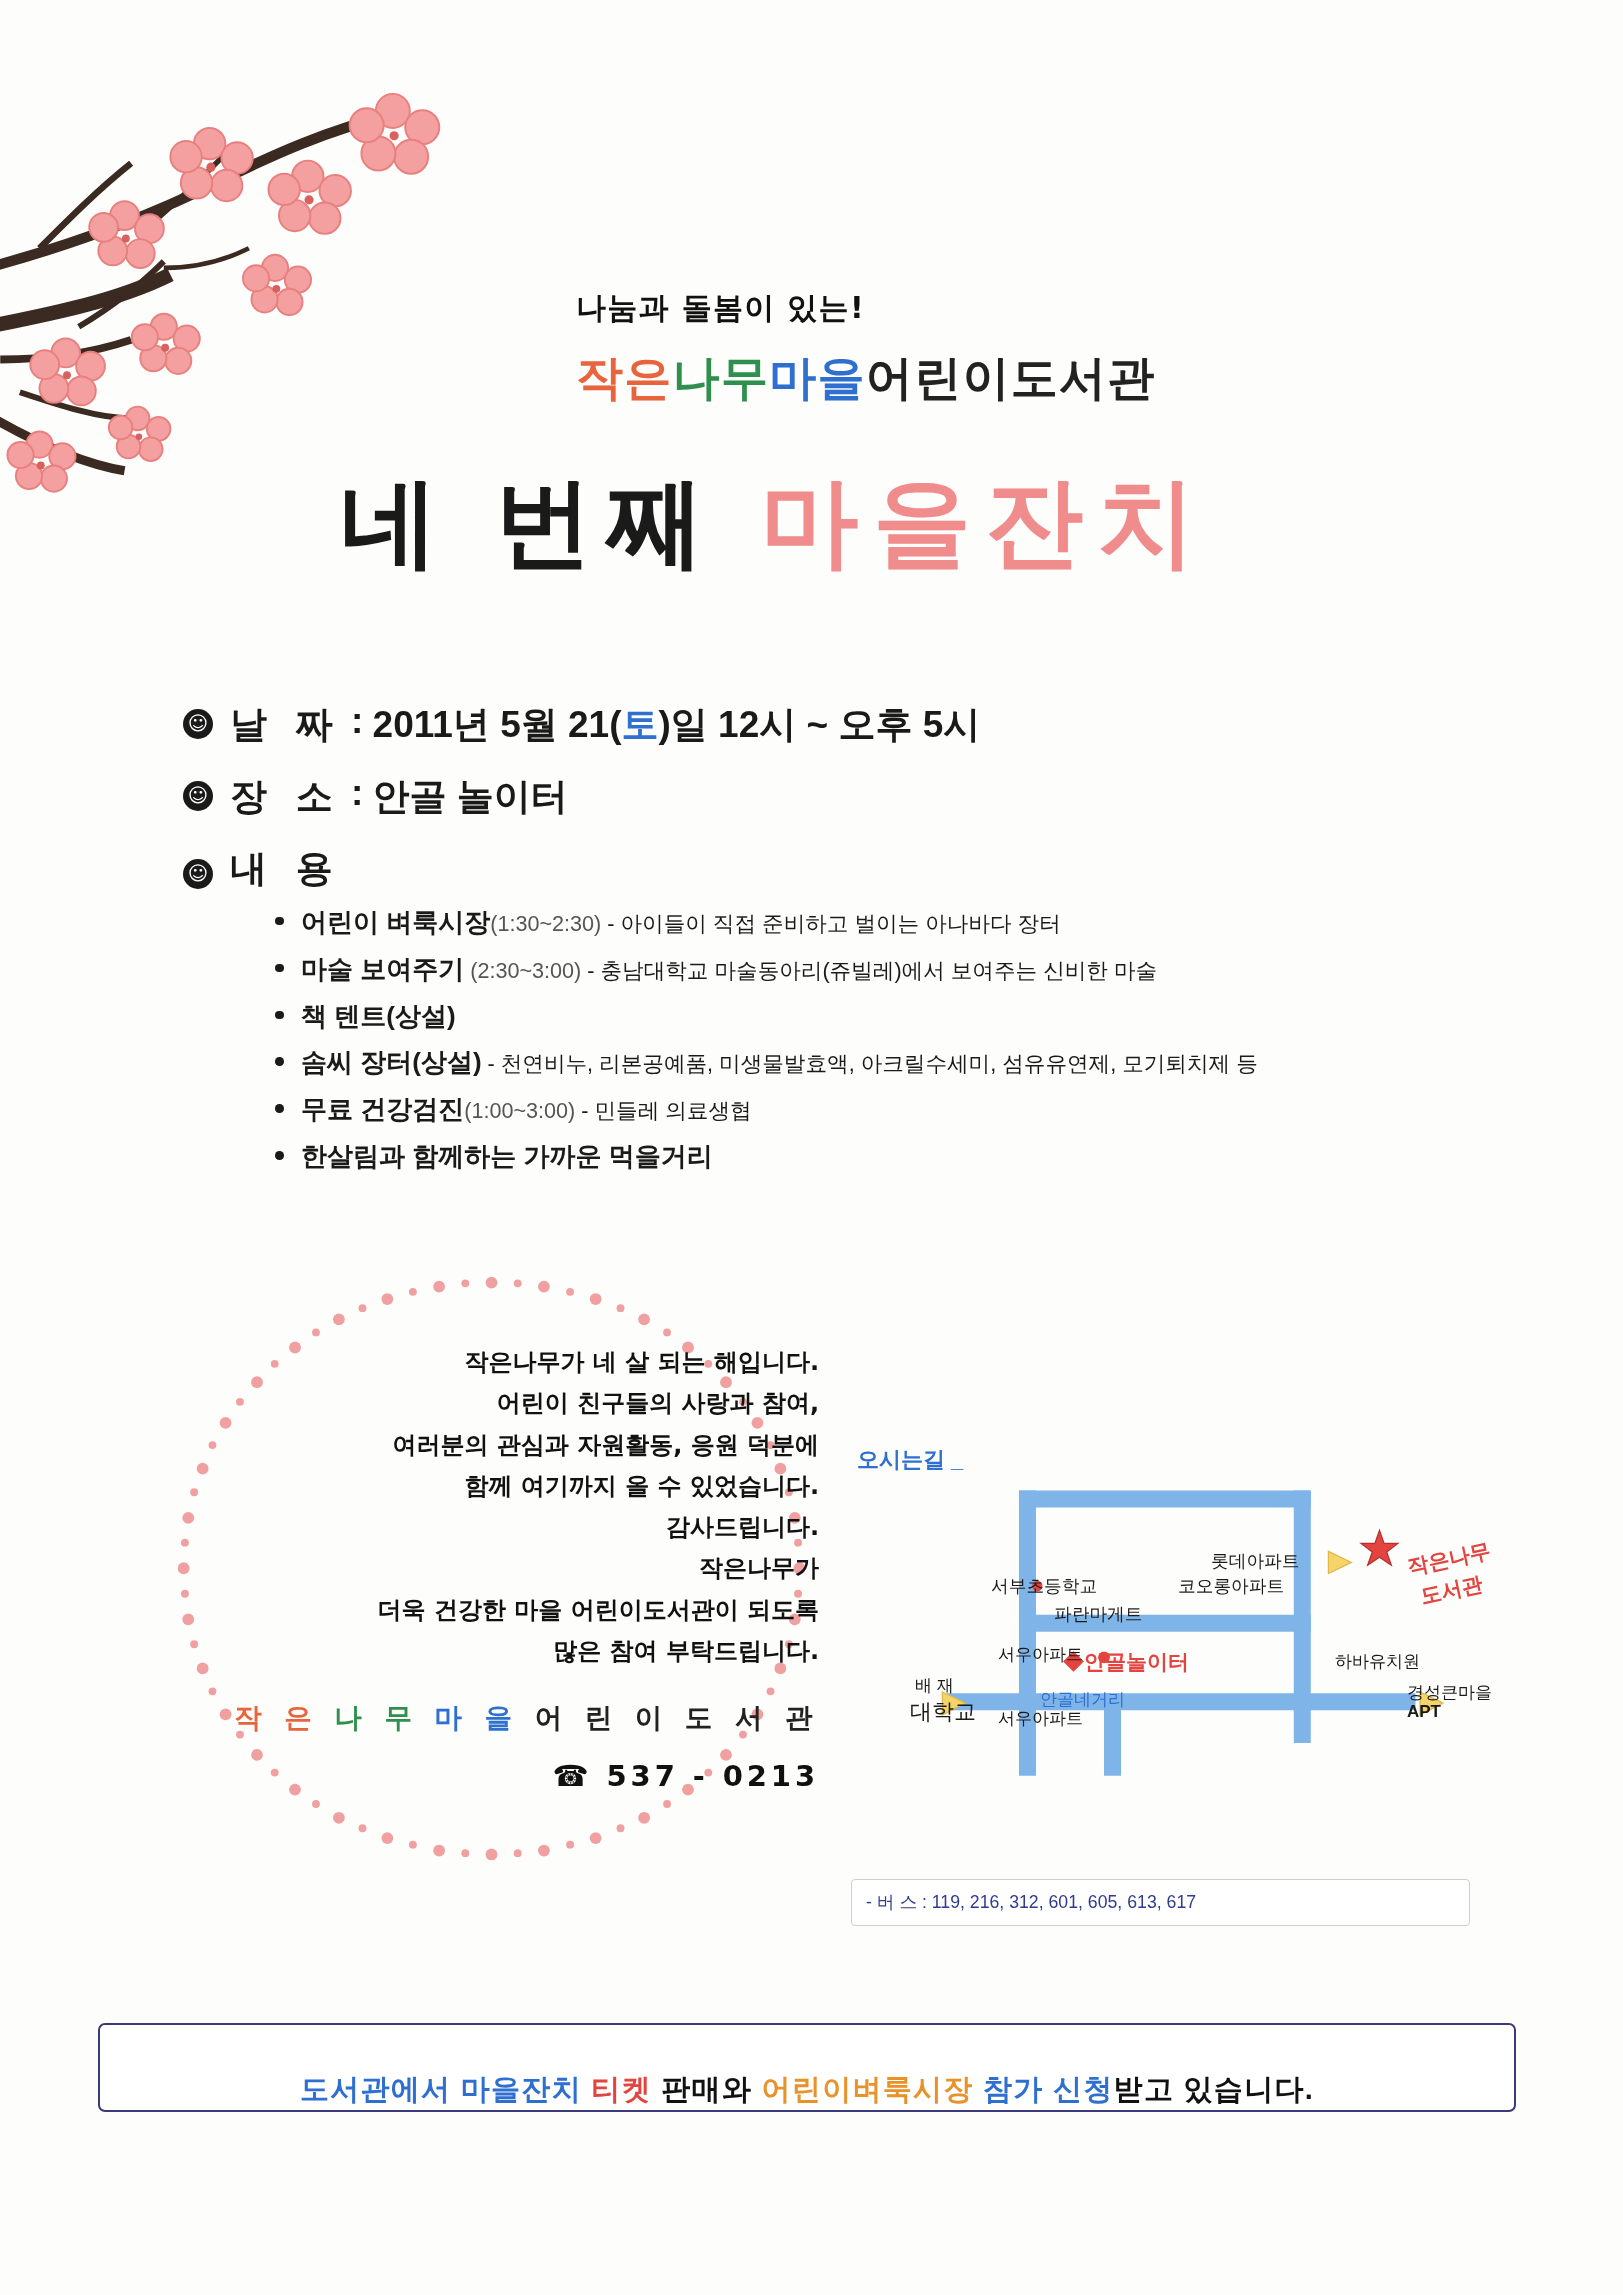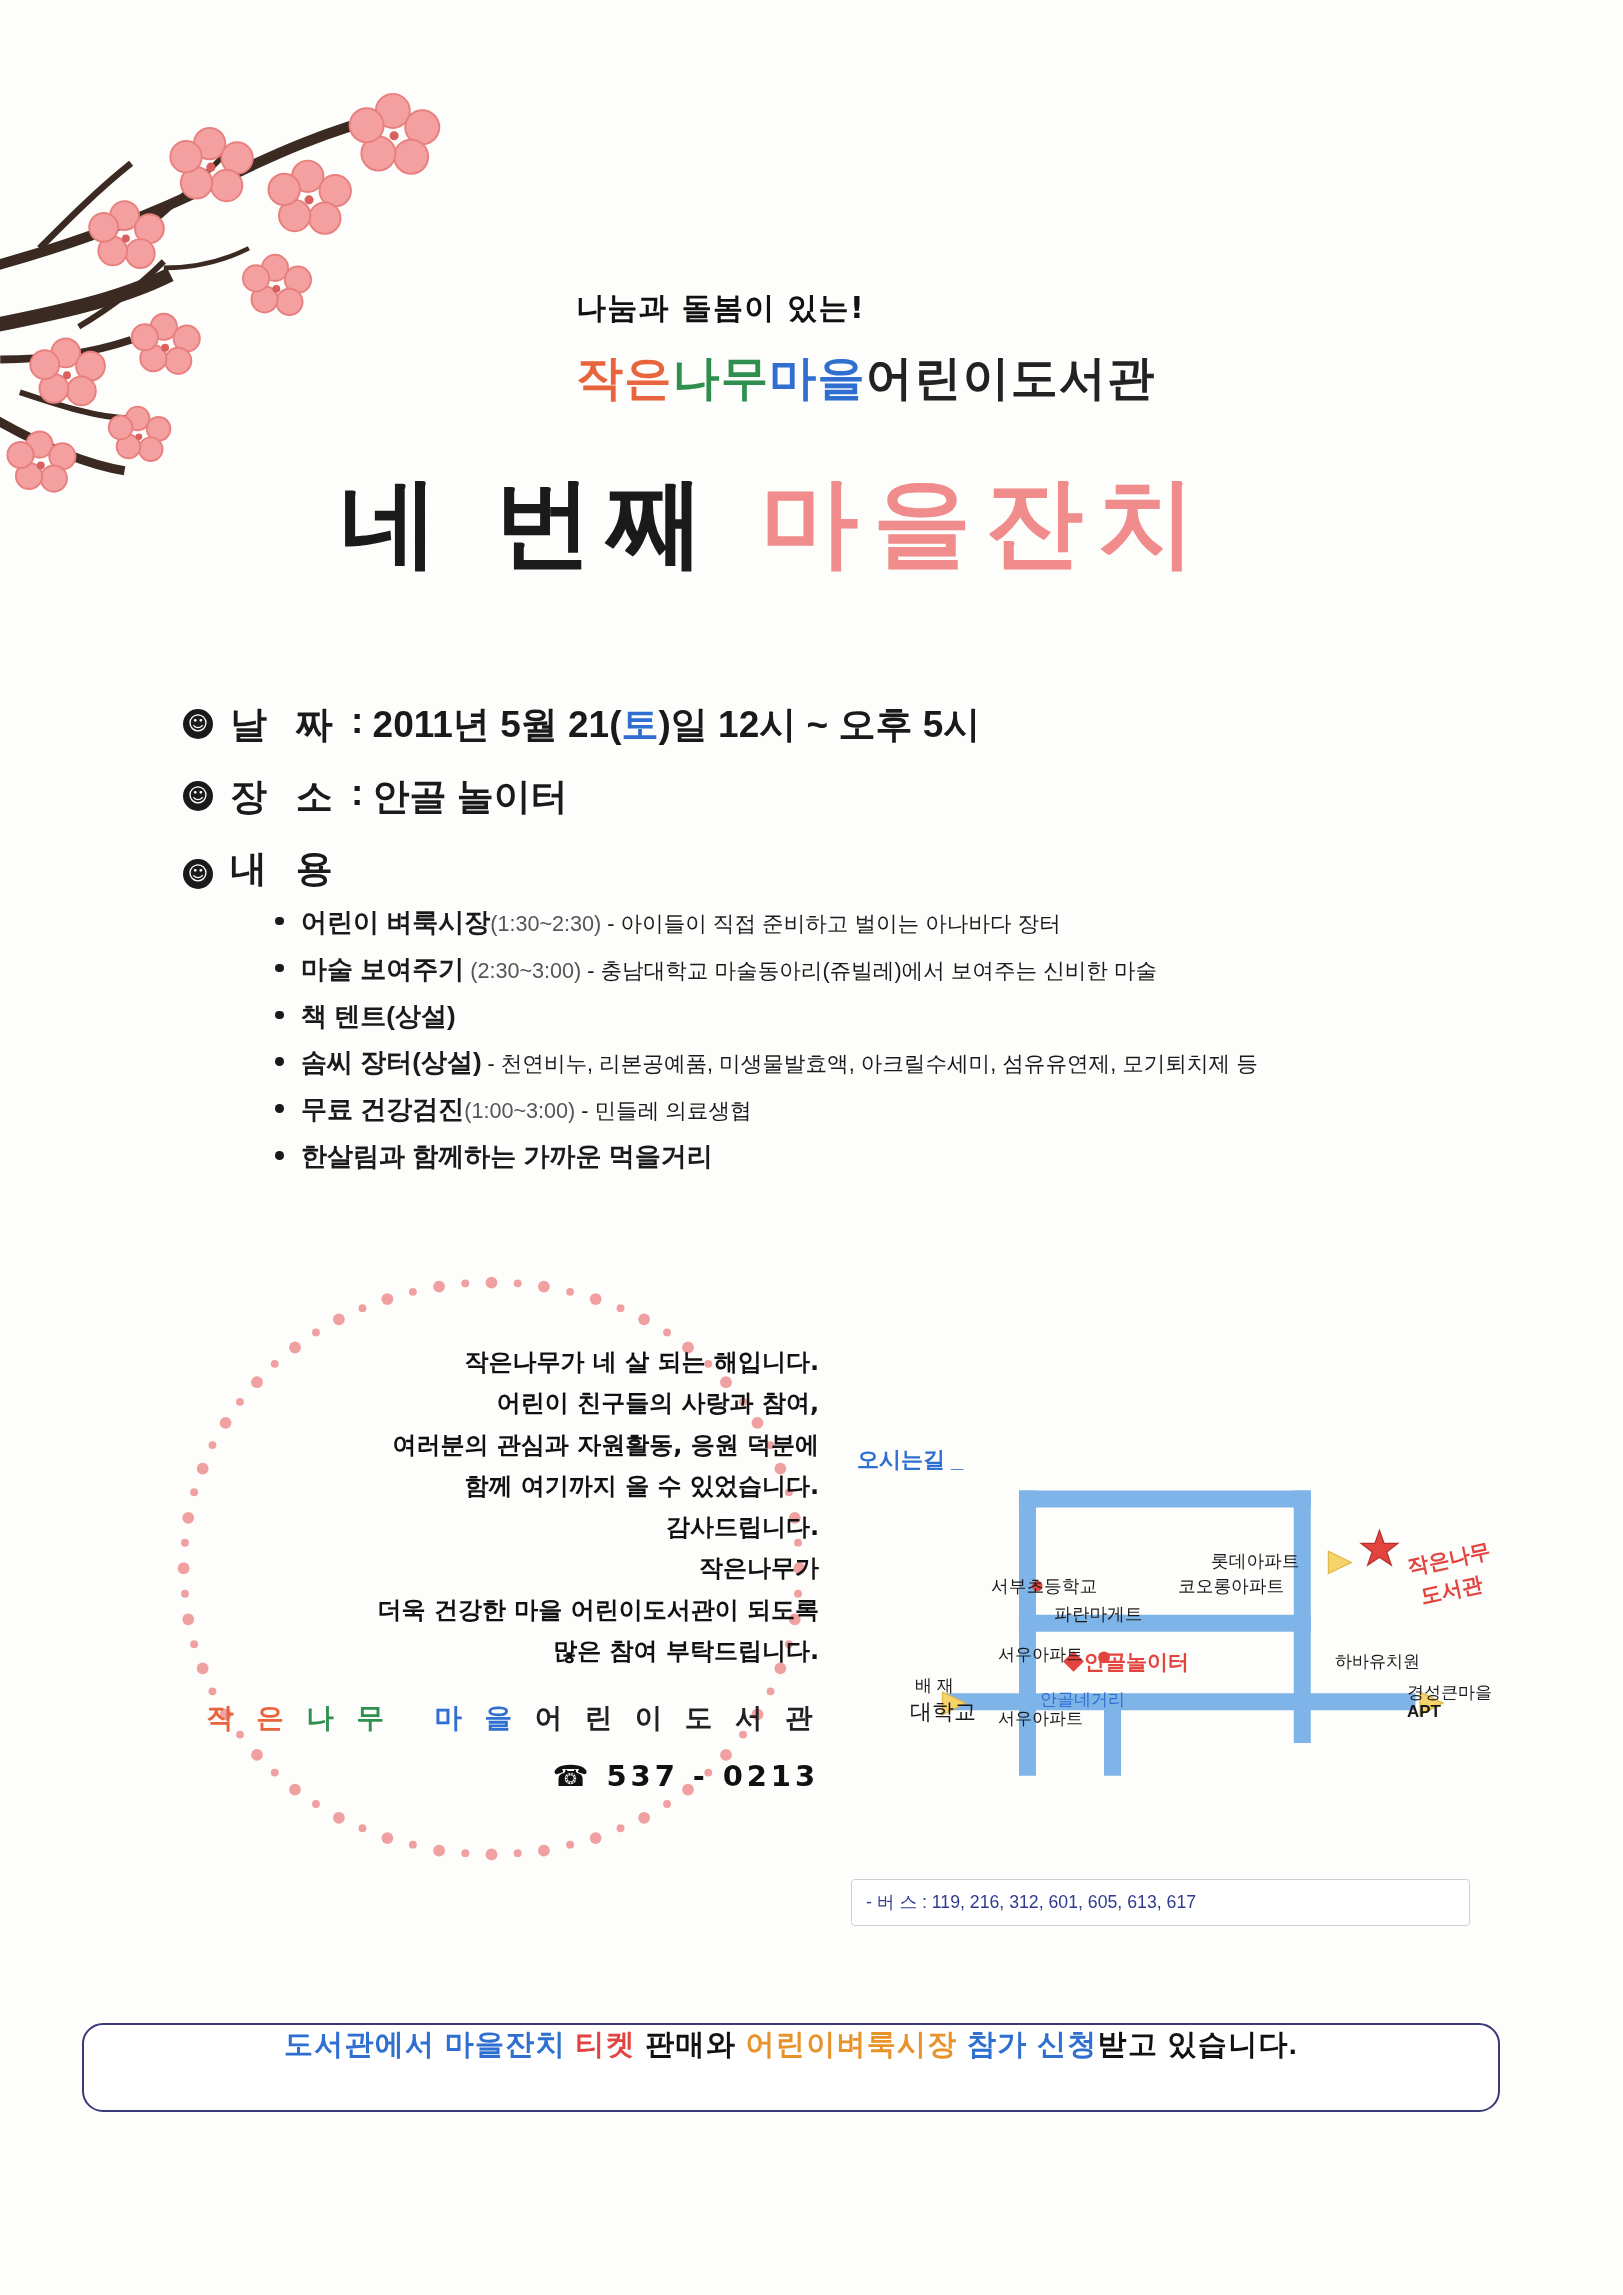--- a/index.html
+++ b/index.html
@@ -70,41 +70,41 @@
   .circle-msg{
     position:absolute;left:0;top:79px;width:655px;text-align:right;
     font-size:24px;line-height:1.72;color:#111;font-weight:bold;
     font-family:"DejaVu Sans", sans-serif;
   }
   .sign{
     margin-top:22px;font-size:27.5px;letter-spacing:6.5px;font-weight:bold;
   }
   .sign .s1{color:#e8643c;}
   .sign .s2{color:#2f8f4e;}
-  .sign .s3{color:#2f6fd0;margin-left:28px;}
+  .sign .s3{color:#2f6fd0;}
   .sign .s4{color:#222;}
   .phone{margin-top:10.5px;font-size:29px;font-weight:bold;letter-spacing:3.9px;}
 
   
   .map{position:absolute;left:831px;top:1427px;width:707px;height:497px;}
   .map-title{
     position:absolute;left:26px;top:18.3px;font-size:22px;color:#2f6fd0;font-weight:bold;
   }
   .map svg{position:absolute;left:0;top:0;}
   .legend{
     position:absolute;left:19.6px;top:452px;width:589px;
     border:1.3px solid #cfcfcf;border-radius:3.9px;padding:9.2px 14.4px;
     font-size:17.7px;line-height:1.5;color:#2f3b8f;background:#fff;
   }
 
   
   .banner{
-    position:absolute;left:82px;top:2023px;width:1414px;height:85px;
-    border:2.6px solid #3a3a7a;border-radius:21px;background:#fff;
-    display:flex;align-items:flex-start;justify-content:center;
+    position:absolute;left:98px;top:2023px;width:1414px;height:85px;
+    border:2.6px solid #3a3a7a;border-radius:7px;background:#fff;
+    display:flex;align-items:flex-end;justify-content:center;
   }
   .banner-text{font-size:29px;font-weight:bold;letter-spacing:1.3px;}
   .banner-text .b1{color:#2f6fd0;}
   .banner-text .b2{color:#e3443f;}
   .banner-text .b3{color:#e8922c;}
   .banner-text .b4{color:#111;}
 </style>
 </head>
 <body>
 

